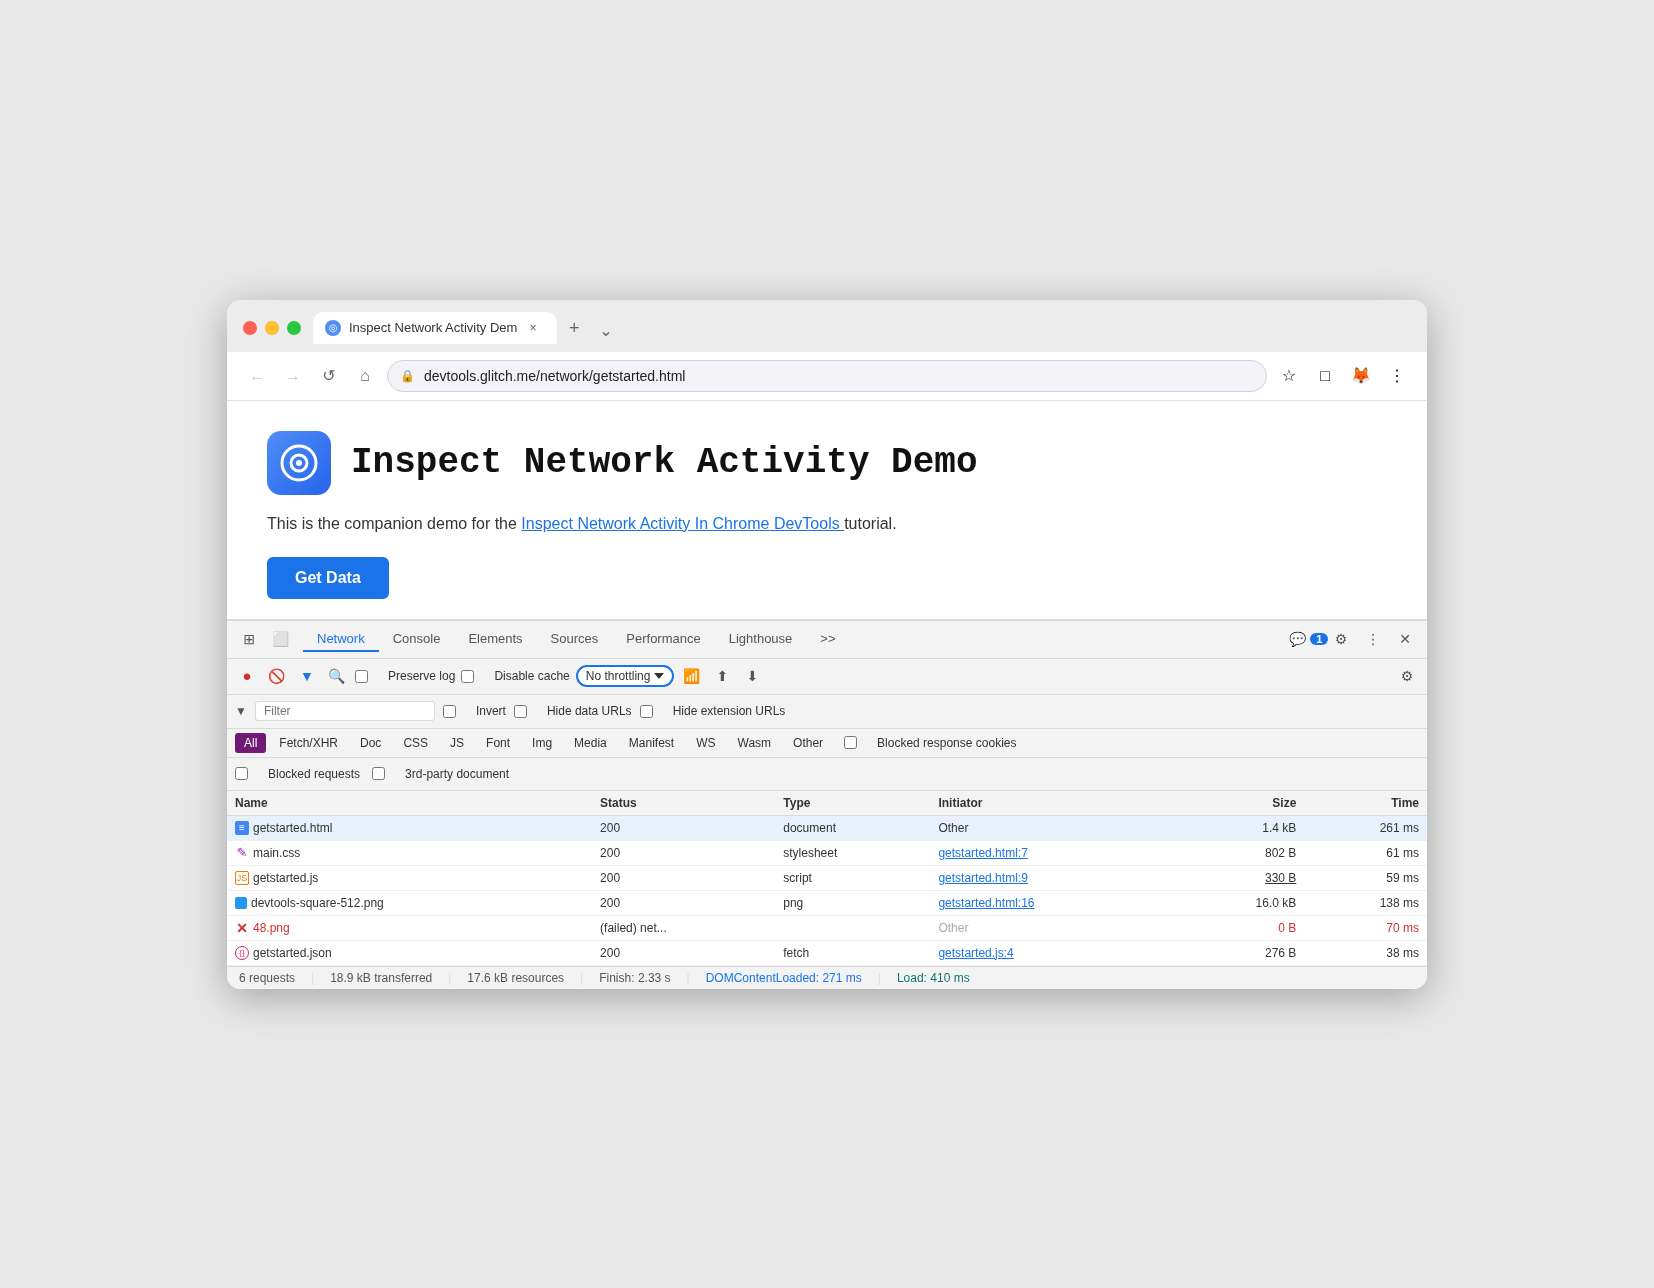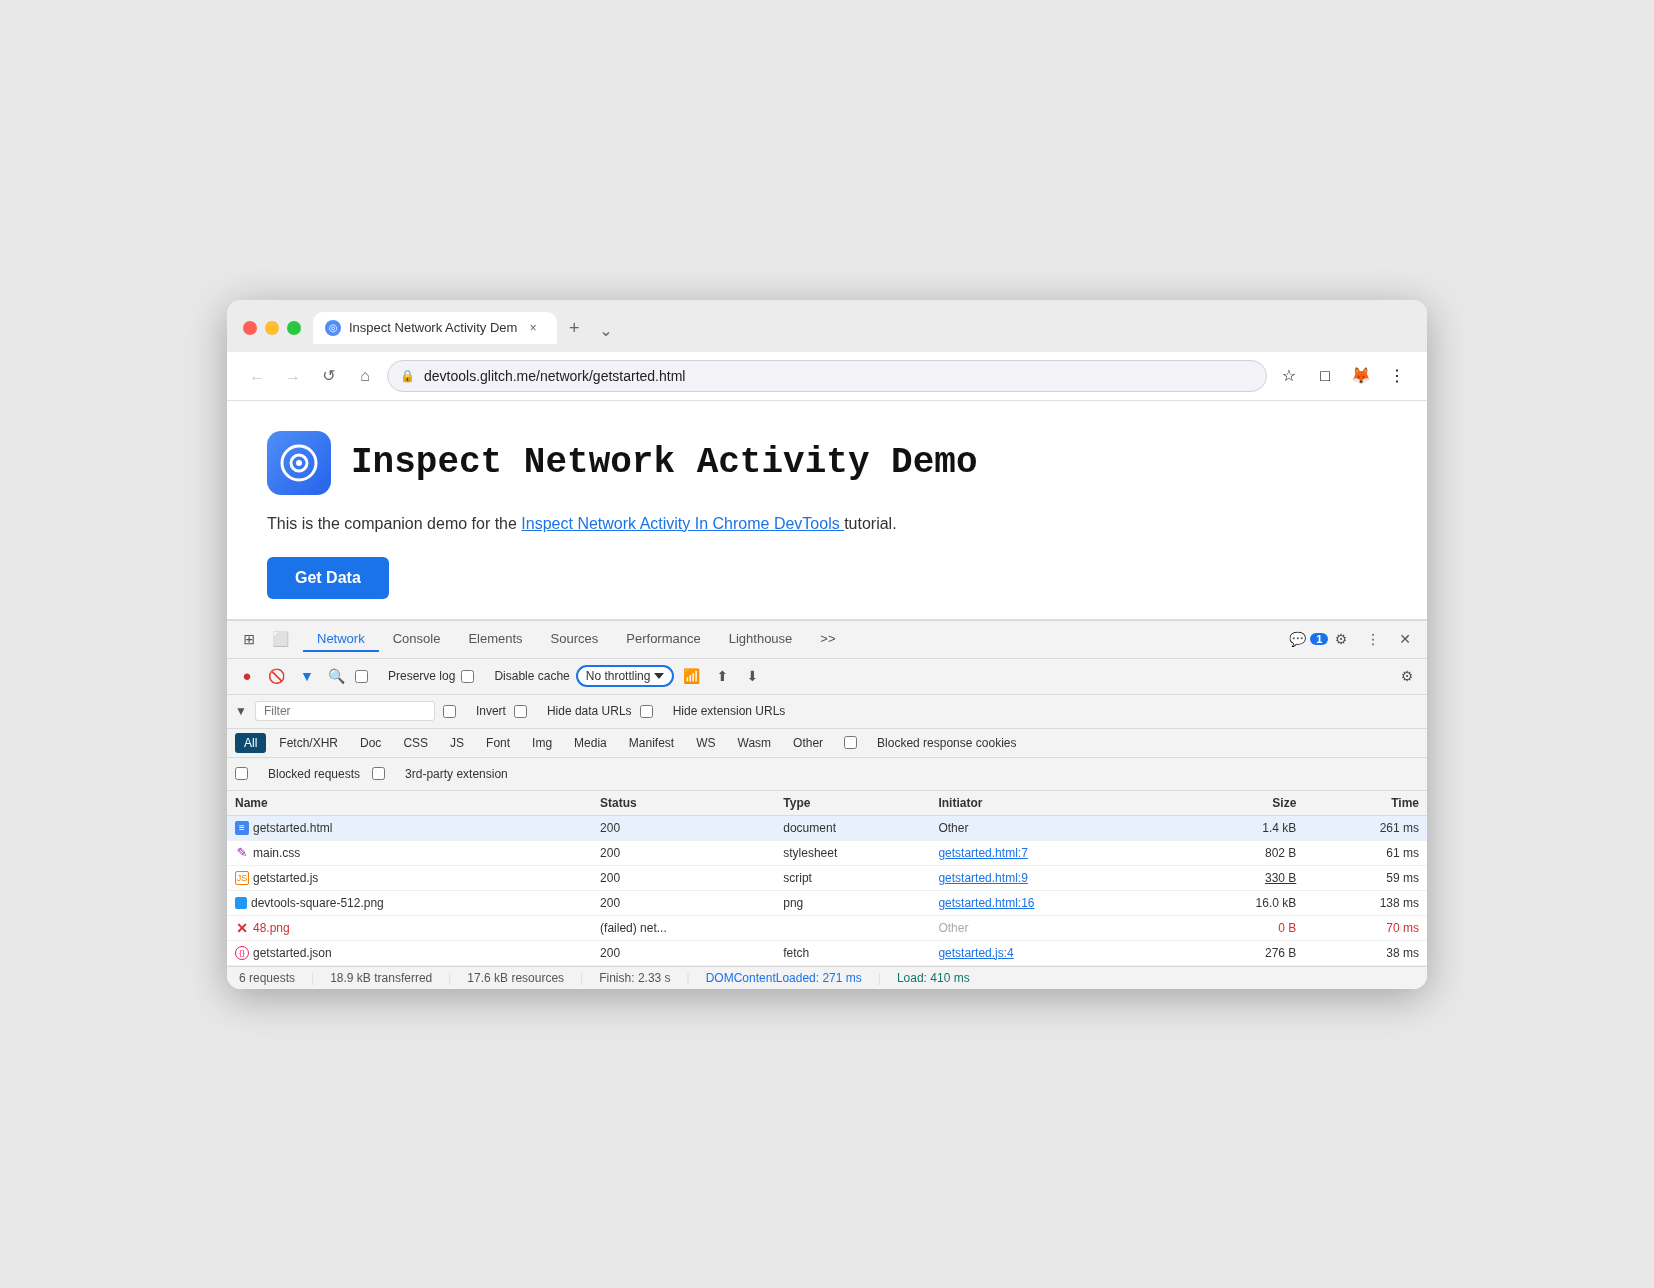--- a/index.html
+++ b/index.html
@@ -287,21 +287,21 @@
     .type-btn {
       padding: 2px 8px;
       border-radius: 3px;
       font-size: 12px;
       cursor: pointer;
       border: 1px solid transparent;
       background: transparent;
       color: #333;
     }
     .type-btn.active {
-      background: #0c4a6e;
+      background: #701a75;
       color: white;
     }
     
     .options-row {
       background: #f3f3f3;
       border-bottom: 1px solid #dadada;
       display: flex;
       align-items: center;
       padding: 9px 8px;
       gap: 12px;
@@ -537,21 +537,21 @@
       </label>
     </div>
 
     <div class="options-row">
       <label class="checkbox-label">
         <input type="checkbox" style="">
         <span>Blocked requests</span>
       </label>
       <label class="checkbox-label">
         <input type="checkbox" style="">
-        <span>3rd-party extension</span>
+        <span>3rd-party document</span>
       </label>
     </div>
 
     <div>
       <table class="net-table">
         <thead>
           <tr>
             <th>Name</th>
             <th>Status</th>
             <th>Type</th>

